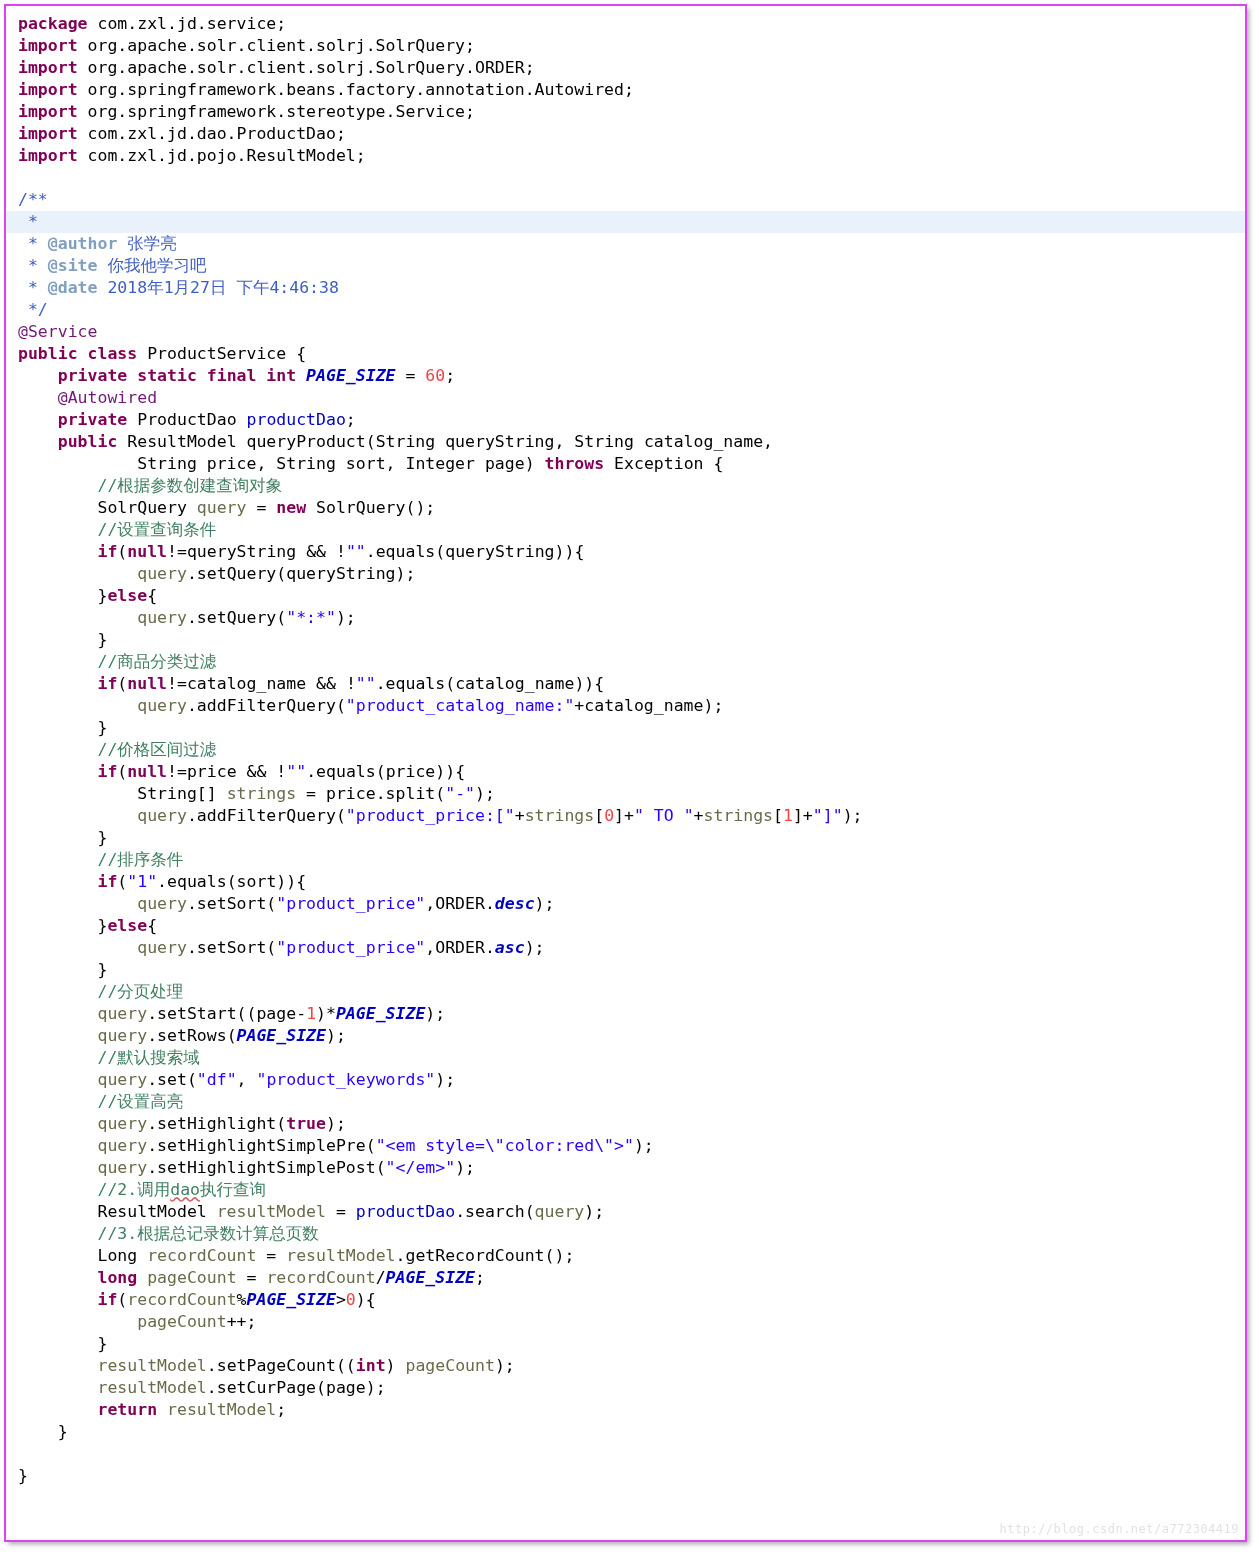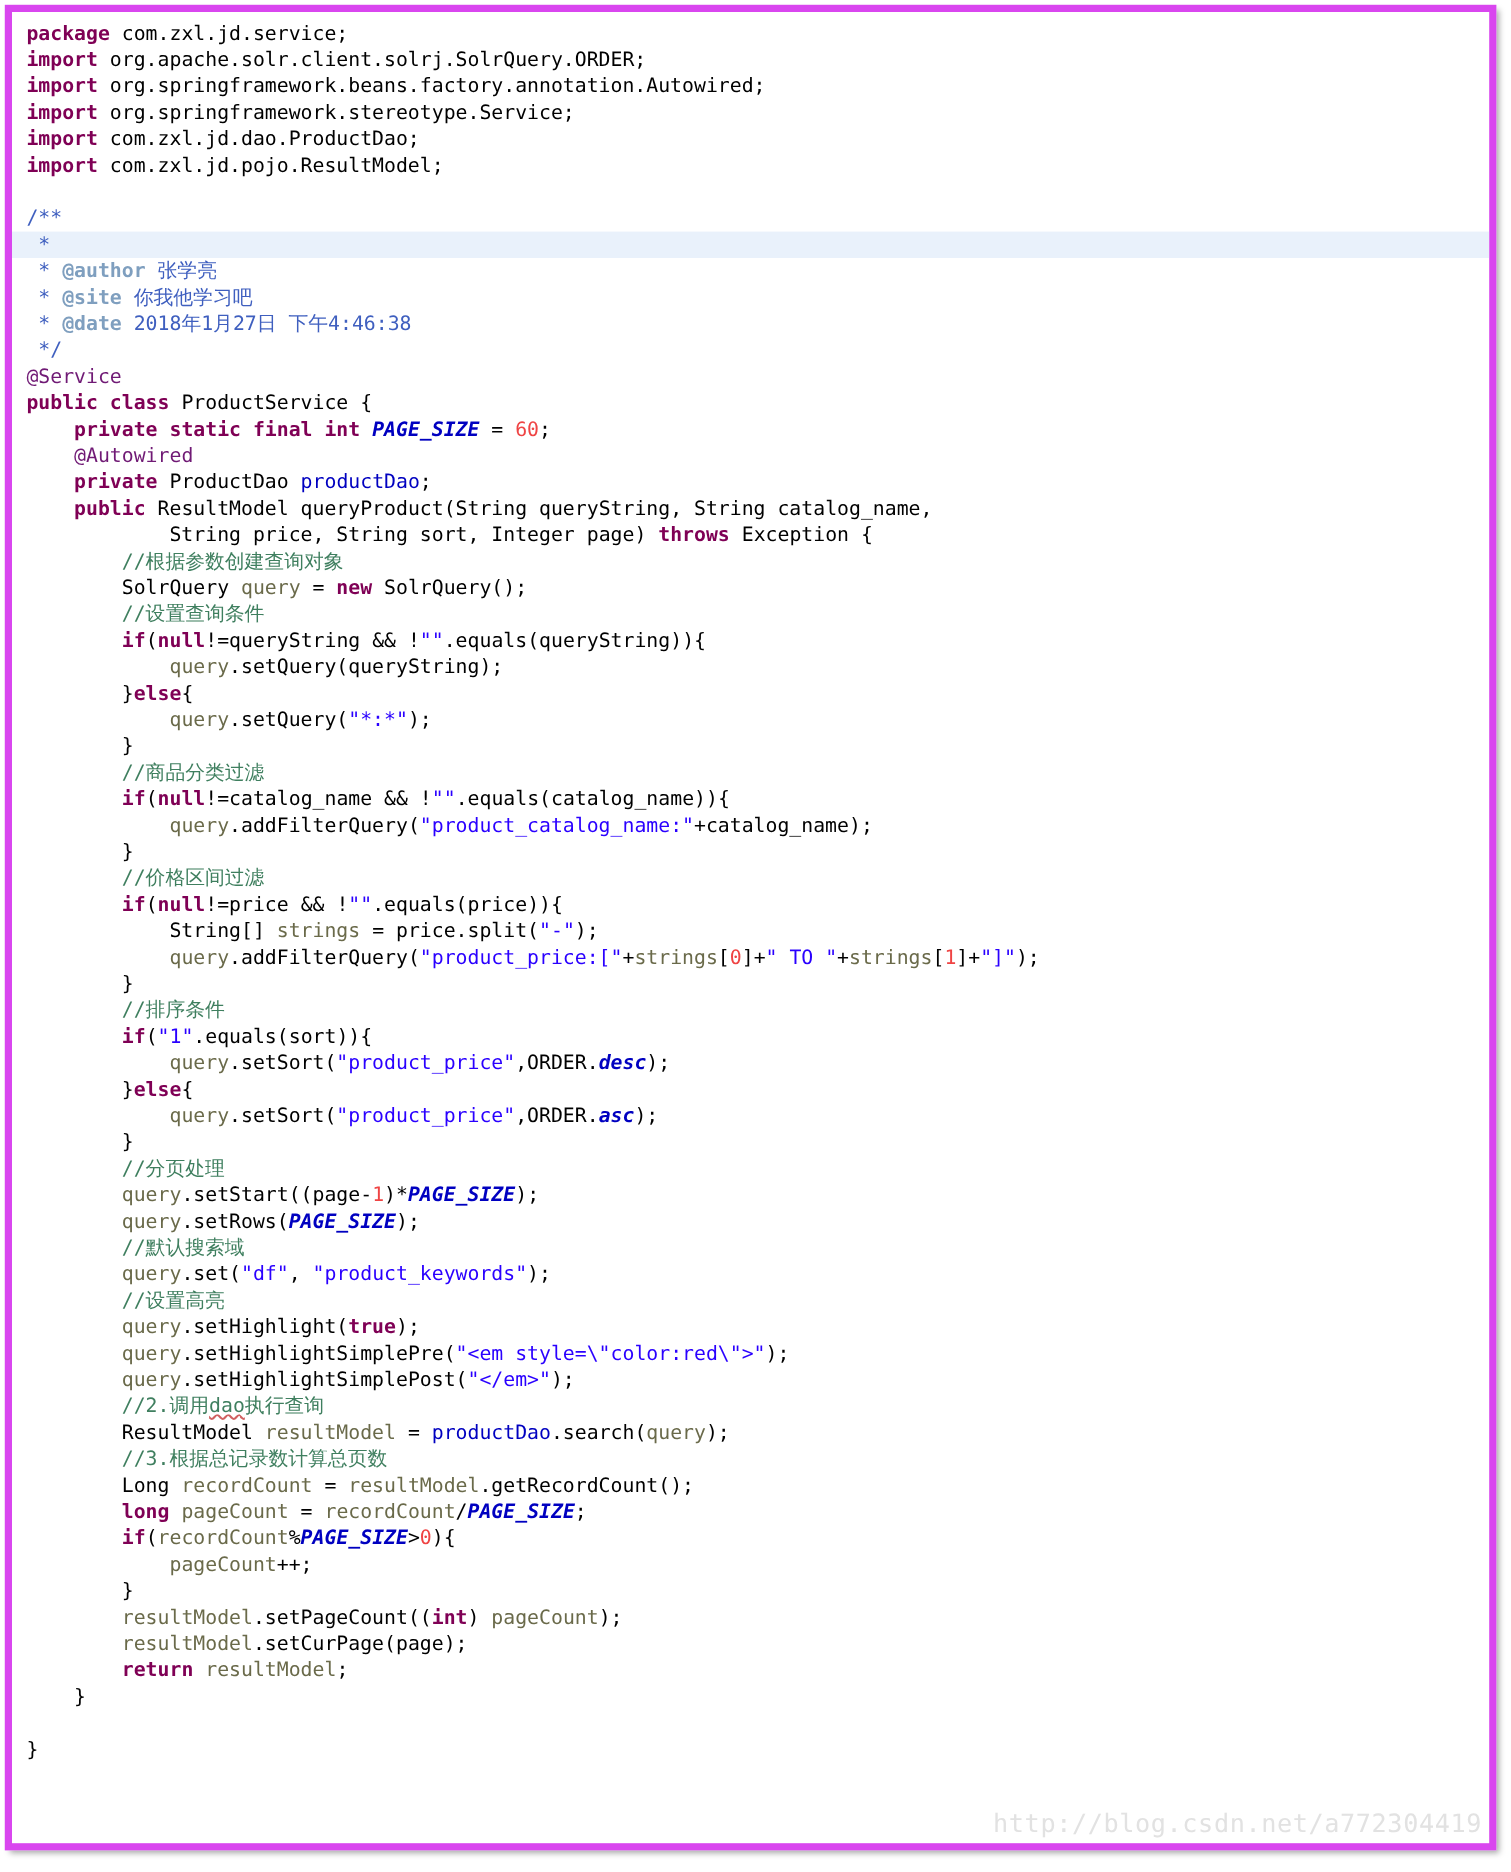--- a/index.html
+++ b/index.html
@@ -14,21 +14,21 @@
     overflow: hidden;
     font-family: "DejaVu Sans Mono", "Liberation Mono", monospace;
   }
 
   #code-window {
     position: relative;
     width: 1243px;
     height: 1538px;
     margin: 4px 0 16px 4px;
     background: #ffffff;
-    border: 6px solid #d946ef;
+    border: 2px solid #d946ef;
     box-shadow: 3px 3px 5px -1px rgba(0,0,0,0.35);
     overflow: hidden;
     box-sizing: border-box;
   }
 
   #code-body {
     position: relative;
     padding: 7px 0 0 0;
   }
 
@@ -68,33 +68,34 @@
     text-decoration: underline wavy #d06060;
     text-decoration-skip-ink: none;
     text-align: center;
   }
 
   #watermark {
     position: absolute;
     right: 6px;
     bottom: 4px;
     font-family: "DejaVu Sans Mono", "Liberation Mono", monospace;
-    font-size: 21px;
+    font-size: 12px;
     color: #e2e2e2;
     letter-spacing: 0.5px;
     white-space: pre;
   }
 </style>
 </head>
 <body>
 
 <div id="code-window">
   <div id="code-body">
 
     <div class="code-line"><span class="kw">package</span><span class="plain"> com.zxl.jd.service;</span></div>
+    <div class="code-line"><span class="kw">import</span><span class="plain"> org.apache.solr.client.solrj.SolrQuery;</span></div>
     <div class="code-line"><span class="kw">import</span><span class="plain"> org.apache.solr.client.solrj.SolrQuery.ORDER;</span></div>
     <div class="code-line"><span class="kw">import</span><span class="plain"> org.springframework.beans.factory.annotation.Autowired;</span></div>
     <div class="code-line"><span class="kw">import</span><span class="plain"> org.springframework.stereotype.Service;</span></div>
     <div class="code-line"><span class="kw">import</span><span class="plain"> com.zxl.jd.dao.ProductDao;</span></div>
     <div class="code-line"><span class="kw">import</span><span class="plain"> com.zxl.jd.pojo.ResultModel;</span></div>
     <div class="code-line blank"> </div>
 
     <div class="code-line"><span class="doc">/**</span></div>
     <div class="code-line highlighted"><span class="doc"> *</span></div>
     <div class="code-line"><span class="doc"> * </span><span class="doctag">@author</span><span class="doc"> 张学亮</span></div>

